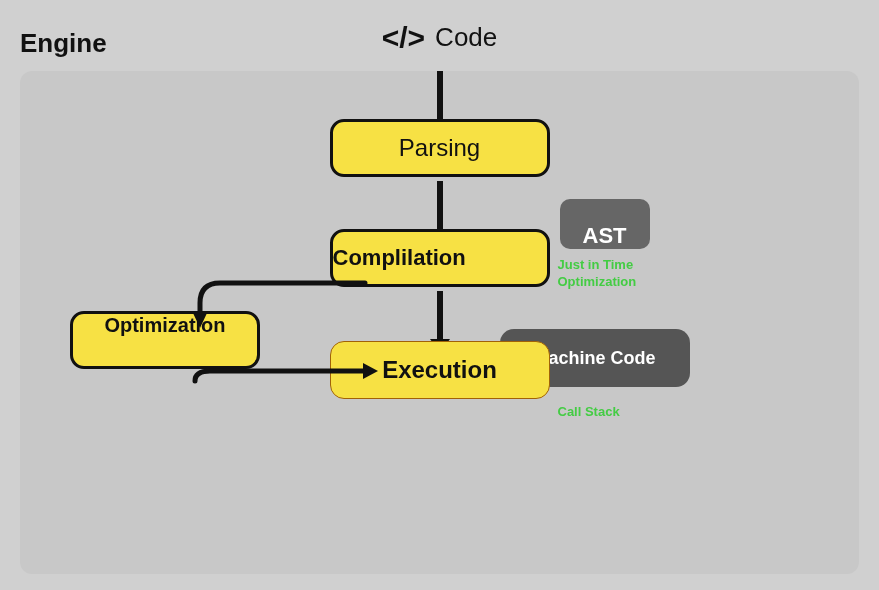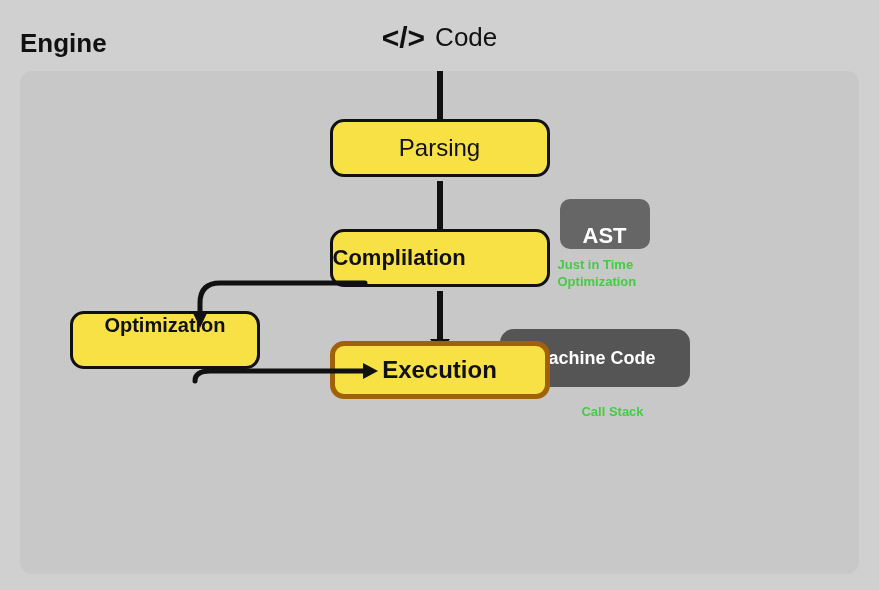--- a/index.html
+++ b/index.html
@@ -229,32 +229,31 @@
       background: #f7e144;
       border-radius: 14px;
       width: 220px;
       height: 58px;
       display: flex;
       align-items: center;
       justify-content: center;
       font-size: 24px;
       font-weight: bold;
       color: #111;
-      border: 5px solid #a16207;
+      border: 1px solid #a16207;
     }
 
     
     .call-stack-label {
       position: absolute;
       left: calc(50% + 118px);
       top: 333px;
       color: #4c4;
       font-size: 13px;
       font-weight: bold;
-      text-align: center;
       width: 110px;
     }
 
     
     .optimization-box {
       position: absolute;
       left: 50px;
       top: 240px;
       background: #f7e144;
       border-radius: 14px;

